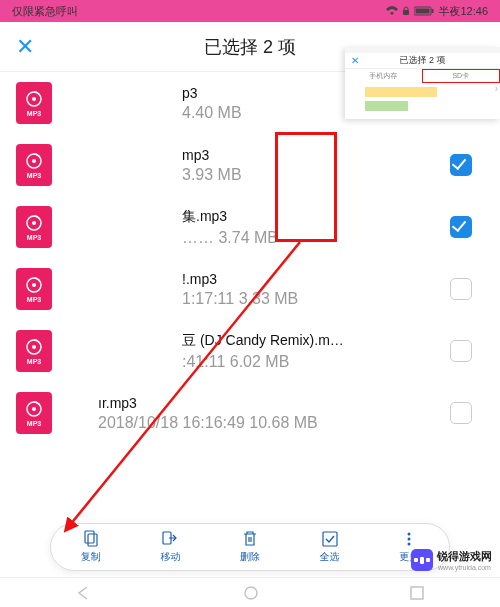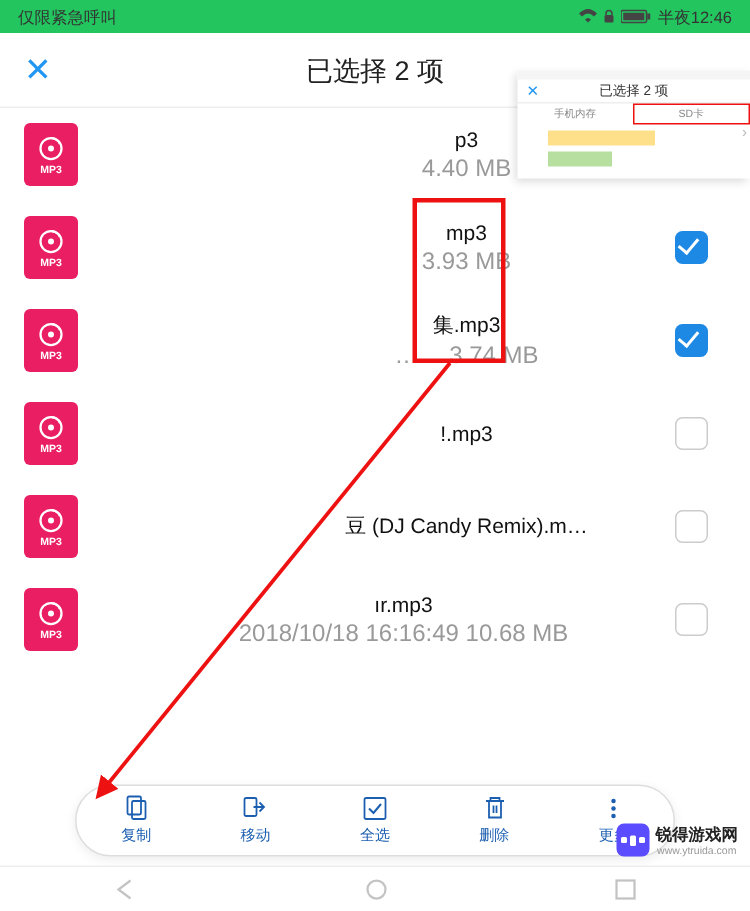--- a/index.html
+++ b/index.html
@@ -1,31 +1,31 @@
 <!DOCTYPE html>
 <html><head>
 <meta charset="utf-8">
 <style>
   * { box-sizing: border-box; margin: 0; padding: 0; font-family: -apple-system, "Helvetica Neue", Arial, sans-serif; }
   body { width: 500px; height: 607px; background: #fff; position: relative; overflow: hidden; }
 
   
-  .status-bar { height: 22px; background: #22c55e; display: flex; align-items: center; padding: 0 12px; font-size: 11px; color: #333; justify-content: flex-end; }
+  .status-bar { height: 22px; background: #ec4899; display: flex; align-items: center; padding: 0 12px; font-size: 11px; color: #333; justify-content: flex-end; }
   .status-left { flex: 1; }
   .status-right { display: flex; align-items: center; gap: 4px; }
   .status-right svg { display: block; }
 
   
   .header { height: 50px; display: flex; align-items: center; padding: 0 16px; border-bottom: 1px solid #eee; }
   .close-x { color: #2196f3; font-size: 22px; width: 28px; }
   .title { flex: 1; text-align: center; font-size: 18px; color: #222; margin-left: -28px; }
 
   
   .list { }
-  .row { display: flex; align-items: center; padding: 10px 28px 10px 16px; min-height: 62px; text-align: center; }
+  .row { display: flex; align-items: center; padding: 10px 28px 10px 16px; min-height: 62px; }
   .icon-box { width: 36px; height: 42px; background: #e91e63; border-radius: 4px; margin-right: 30px; display:flex; flex-direction:column; align-items:center; justify-content:center; flex-shrink:0; }
   .icon-box svg { display:block; }
   .icon-label { color:#fff; font-size:7px; margin-top:2px; font-weight:bold; }
   .file-info { flex: 1; overflow: hidden; padding-left: 100px; }
   .file-name { color: #111; font-size: 14px; white-space: nowrap; overflow: hidden; text-overflow: ellipsis; }
   .file-meta { color: #999; font-size: 16px; margin-top: 3px; }
   .checkbox { width: 22px; height: 22px; border-radius: 5px; flex-shrink: 0; margin-left: 10px; position: relative; }
   .checkbox.unchecked { border: 1.5px solid #ccc; }
   .checkbox.checked { background: #1e88e5; }
   .checkbox.checked::after { content:""; position:absolute; left:5px; top:2px; width:6px; height:11px; border:solid #fff; border-width:0 2.5px 2.5px 0; transform: rotate(40deg); }
@@ -143,35 +143,37 @@
     <div class="icon-box">
       <svg width="18" height="18" viewBox="0 0 18 18">
           <circle cx="9" cy="9" r="7" stroke="#fff" stroke-width="1.5" fill="none"></circle>
           <circle cx="9" cy="9" r="2" fill="#fff"></circle>
           <path d="M9 2 a7 7 0 0 1 6 4" stroke="#fff" stroke-width="1.5" fill="none"></path>
         </svg>
       <div class="icon-label">MP3</div>
     </div>
     <div class="file-info">
       <div class="file-name">!.mp3</div>
+      <div class="file-meta">1:17:11 3.33 MB</div>
     </div>
     <div class="checkbox unchecked"></div>
   </div>
 
   <div class="row">
     <div class="icon-box">
       <svg width="18" height="18" viewBox="0 0 18 18">
           <circle cx="9" cy="9" r="7" stroke="#fff" stroke-width="1.5" fill="none"></circle>
           <circle cx="9" cy="9" r="2" fill="#fff"></circle>
           <path d="M9 2 a7 7 0 0 1 6 4" stroke="#fff" stroke-width="1.5" fill="none"></path>
         </svg>
       <div class="icon-label">MP3</div>
     </div>
     <div class="file-info">
       <div class="file-name">豆 (DJ Candy Remix).m…</div>
+      <div class="file-meta">:41:11 6.02 MB</div>
     </div>
     <div class="checkbox unchecked"></div>
   </div>
 
   <div class="row">
     <div class="icon-box">
       <svg width="18" height="18" viewBox="0 0 18 18">
           <circle cx="9" cy="9" r="7" stroke="#fff" stroke-width="1.5" fill="none"></circle>
           <circle cx="9" cy="9" r="2" fill="#fff"></circle>
           <path d="M9 2 a7 7 0 0 1 6 4" stroke="#fff" stroke-width="1.5" fill="none"></path>
@@ -196,30 +198,30 @@
   </div>
   <div class="action">
     <svg width="18" height="18" viewBox="0 0 18 18">
         <rect x="2" y="2" width="8" height="12" rx="1" fill="none" stroke="#1c5fb0" stroke-width="1.2"></rect>
         <path d="M8 8 h7 M12 5 l3 3 -3 3" fill="none" stroke="#1c5fb0" stroke-width="1.2"></path>
       </svg>
     <span>移动</span>
   </div>
   <div class="action">
     <svg width="18" height="18" viewBox="0 0 18 18">
+        <path d="M3 4 h12 M6 4 V2 h6 v2 M5 4 v11 h8 V4 M8 7 v5 M10 7 v5" fill="none" stroke="#1c5fb0" stroke-width="1.2"></path>
+      </svg>
+    <span>删除</span>
+  </div>
+  <div class="action">
+    <svg width="18" height="18" viewBox="0 0 18 18">
         <rect x="2" y="2" width="14" height="14" rx="1" fill="none" stroke="#1c5fb0" stroke-width="1.2"></rect>
         <path d="M5 9 l3 3 5-6" fill="none" stroke="#1c5fb0" stroke-width="1.4"></path>
       </svg>
     <span>全选</span>
-  </div>
-  <div class="action">
-    <svg width="18" height="18" viewBox="0 0 18 18">
-        <path d="M3 4 h12 M6 4 V2 h6 v2 M5 4 v11 h8 V4 M8 7 v5 M10 7 v5" fill="none" stroke="#1c5fb0" stroke-width="1.2"></path>
-      </svg>
-    <span>删除</span>
   </div>
   <div class="action">
     <svg width="18" height="18" viewBox="0 0 18 18">
         <circle cx="9" cy="4" r="1.5" fill="#1c5fb0"></circle>
         <circle cx="9" cy="9" r="1.5" fill="#1c5fb0"></circle>
         <circle cx="9" cy="14" r="1.5" fill="#1c5fb0"></circle>
       </svg>
     <span>更多</span>
   </div>
 </div>

